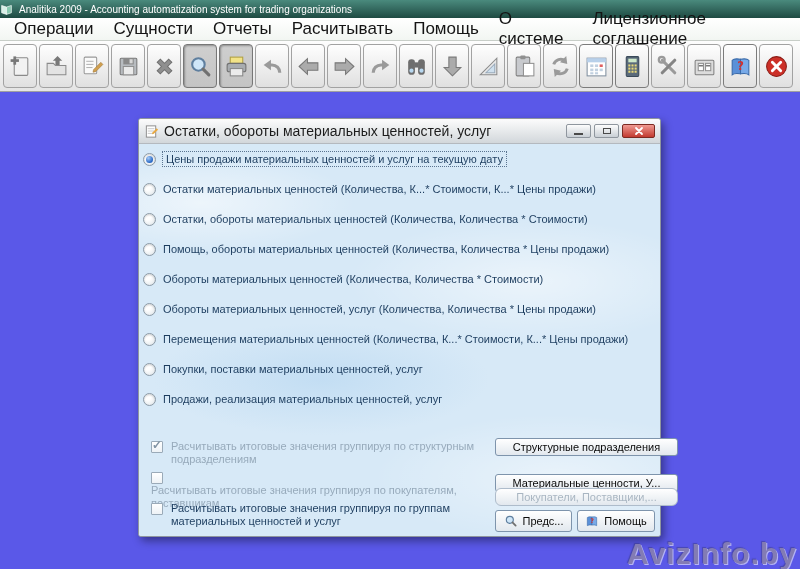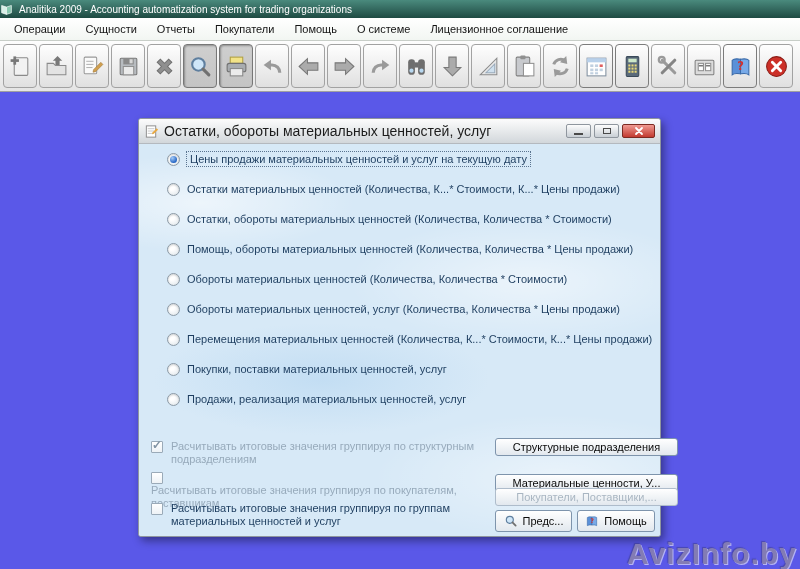--- a/index.html
+++ b/index.html
@@ -4,21 +4,21 @@
 <style>
   * { margin:0; padding:0; box-sizing:border-box; }
   html,body { width:800px; height:569px; overflow:hidden; }
   body { font-family:"Liberation Sans", sans-serif; background:#5a58e8; position:relative; }
 
   
   .app-titlebar { height:18px; background:linear-gradient(#4a8a7d,#1e4a42); display:flex; align-items:center; padding:0 0; color:#fff; font-size:10px; }
   .app-titlebar .ttl { margin-left:6px; white-space:nowrap; }
 
   
-  .menubar { height:23px; background:linear-gradient(#ffffff,#f2f6f2); border-bottom:1px solid #c8cec8; display:flex; align-items:center; font-size:11px; color:#141414; padding:0 6px; }
+  .menubar { height:23px; background:linear-gradient(#ffffff,#f2f6f2); border-bottom:1px solid #c8cec8; display:flex; align-items:center; font-size:17px; color:#141414; padding:0 6px; }
   .menu-item { padding:3px 8px; margin-right:4px; cursor:default; }
 
   
   .toolbar { height:51px; background:linear-gradient(#fdfdfd,#e4e4e4); border-bottom:1px solid #a0a0a0; display:flex; align-items:center; padding:0 2px; }
   .tb-btn { width:34px; height:44px; margin:0 1px; border:1px solid #a2a2a2; border-radius:4px;
             background:linear-gradient(#fefefe,#e0e0e0); display:flex; align-items:center; justify-content:center; padding:0; }
   .tb-btn svg { width:25px; height:25px; }
   .tb-btn.pressed { background:linear-gradient(#cfcfcf,#c4c4c4); border-color:#777; box-shadow:inset 1px 1px 2px rgba(0,0,0,.3); }
   .tb-btn.framed { border-color:#7c7c7c; }
 
@@ -40,42 +40,42 @@
   .win-btn.close { width:33px; background:linear-gradient(#f09a92,#c23a30); border-color:#7c2a22; }
 
   .dlg-body { position:relative; width:521px; height:392px; border-radius:0 0 2px 2px;
       background:
         radial-gradient(ellipse 220px 70px at 12% 15%, rgba(255,255,255,.55), transparent 70%),
         radial-gradient(ellipse 260px 90px at 75% 35%, rgba(255,255,255,.5), transparent 70%),
         radial-gradient(ellipse 240px 80px at 35% 60%, rgba(178,212,240,.55), transparent 70%),
         radial-gradient(ellipse 260px 90px at 80% 85%, rgba(255,255,255,.45), transparent 70%),
         #d7e9f7; }
 
-  .radio-row { display:flex; align-items:center; height:30px; padding-left:28px; }
+  .radio-row { display:flex; align-items:center; height:30px; padding-left:4px; }
   .radio { width:13px; height:13px; flex:none; border-radius:50%; border:1px solid #8c9aa6;
            background:radial-gradient(circle at 35% 30%, #ffffff 25%, #dde4e9); box-shadow:inset 0 1px 2px rgba(0,0,0,.18);
            display:flex; align-items:center; justify-content:center; }
   .radio .dot { display:none; width:7px; height:7px; border-radius:50%;
                 background:radial-gradient(circle at 35% 30%, #a6ccf8, #1d5fc0 75%); }
   .radio.selected .dot { display:block; }
   .radio-label { margin-left:7px; font-size:11px; color:#1d3d5f; white-space:nowrap; }
   .radio-label.focused { outline:1px dotted #5a7490; padding:1px 3px; }
 
   .cb-row { position:absolute; left:12px; width:336px; display:flex; font-size:11px; line-height:13px; }
   .checkbox { width:12px; height:12px; flex:none; border:1px solid #9aaab8; border-radius:1px; margin:1px 8px 0 0;
               background:linear-gradient(#ffffff,#edf2f6); position:relative; }
   .checkbox .tick { display:none; position:absolute; left:0px; top:-3px; font-size:12px; font-weight:bold; color:#8294a4; }
   .checkbox.checked .tick { display:block; }
   .cb-label.dis { color:#97aabb; }
   .cb-label.en { color:#1d3d5f; }
 
   .side-btn { position:absolute; left:356px; width:183px; height:18px; border:1px solid #7e94ac; border-radius:3px;
               background:linear-gradient(#ffffff,#e2e8ee); font-family:"Liberation Sans",sans-serif; font-size:11px; color:#0a0a0a;
               white-space:nowrap; overflow:hidden; text-align:center; padding:0 3px; }
-  .side-btn.dis { color:#a9b6c2; border-color:#aebccb; }
+  .side-btn.dis { color:#a9b6c2; border-color:#aebccb;border-radius:6px; }
   .small-btn { position:absolute; height:22px; border:1px solid #7e94ac; border-radius:3px;
                background:linear-gradient(#ffffff,#e2e8ee); font-family:"Liberation Sans",sans-serif; font-size:11px; color:#0a0a0a;
                display:flex; align-items:center; justify-content:center; gap:5px; white-space:nowrap; }
   .small-btn svg { width:14px; height:14px; flex:none; }
 
   svg text { font-family:"DejaVu Sans", sans-serif; }
 </style>
 </head>
 <body>
 
@@ -84,21 +84,21 @@
       <path d="M2 3 l6 2 v9 l-6 -2 z" fill="#d8f0e8" stroke="#ffffff" stroke-width="0.8"></path>
       <path d="M14 3 l-6 2 v9 l6 -2 z" fill="#88c8b0" stroke="#ffffff" stroke-width="0.8"></path>
     </svg>
   <span class="ttl">Analitika 2009 - Accounting automatization system for trading organizations</span>
 </div>
 
 <div class="menubar">
   <span class="menu-item">Операции</span>
   <span class="menu-item">Сущности</span>
   <span class="menu-item">Отчеты</span>
-  <span class="menu-item">Покупатели</span>
+  <span class="menu-item">Расчитывать</span>
   <span class="menu-item">Помощь</span>
   <span class="menu-item">О системе</span>
   <span class="menu-item">Лицензионное соглашение</span>
 </div>
 
 <div class="toolbar">
   <button class="tb-btn">
       <svg viewBox="0 0 24 24">
         <rect x="6" y="3.5" width="13" height="17" rx="1" fill="#f2f2f2" stroke="#8a8a8a"></rect>
         <rect x="2.5" y="5" width="8" height="2.6" fill="#787878"></rect>

